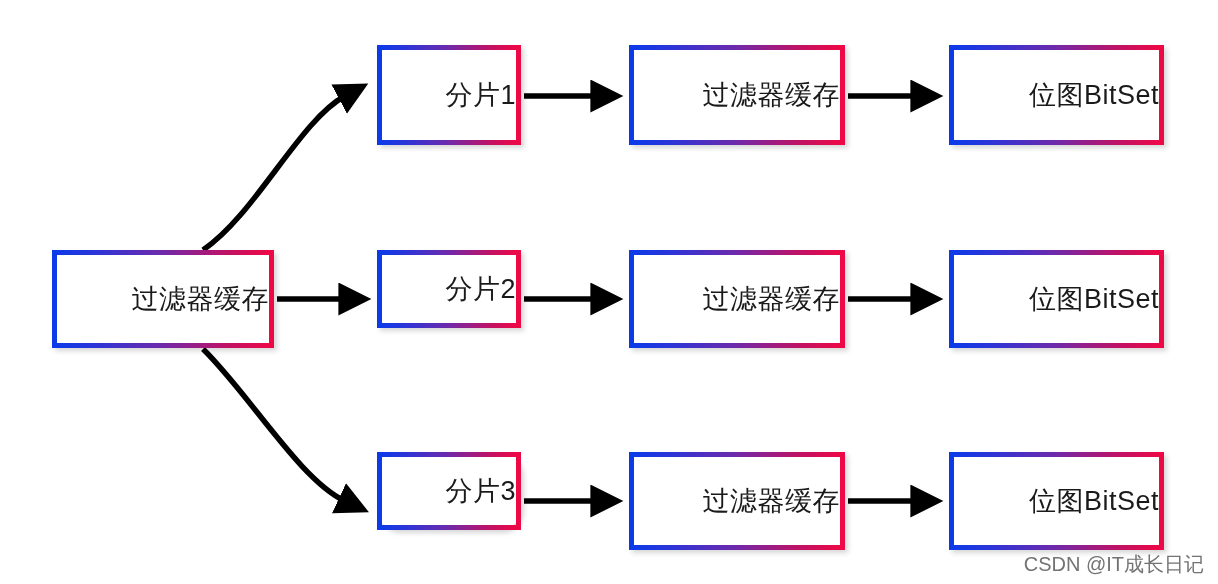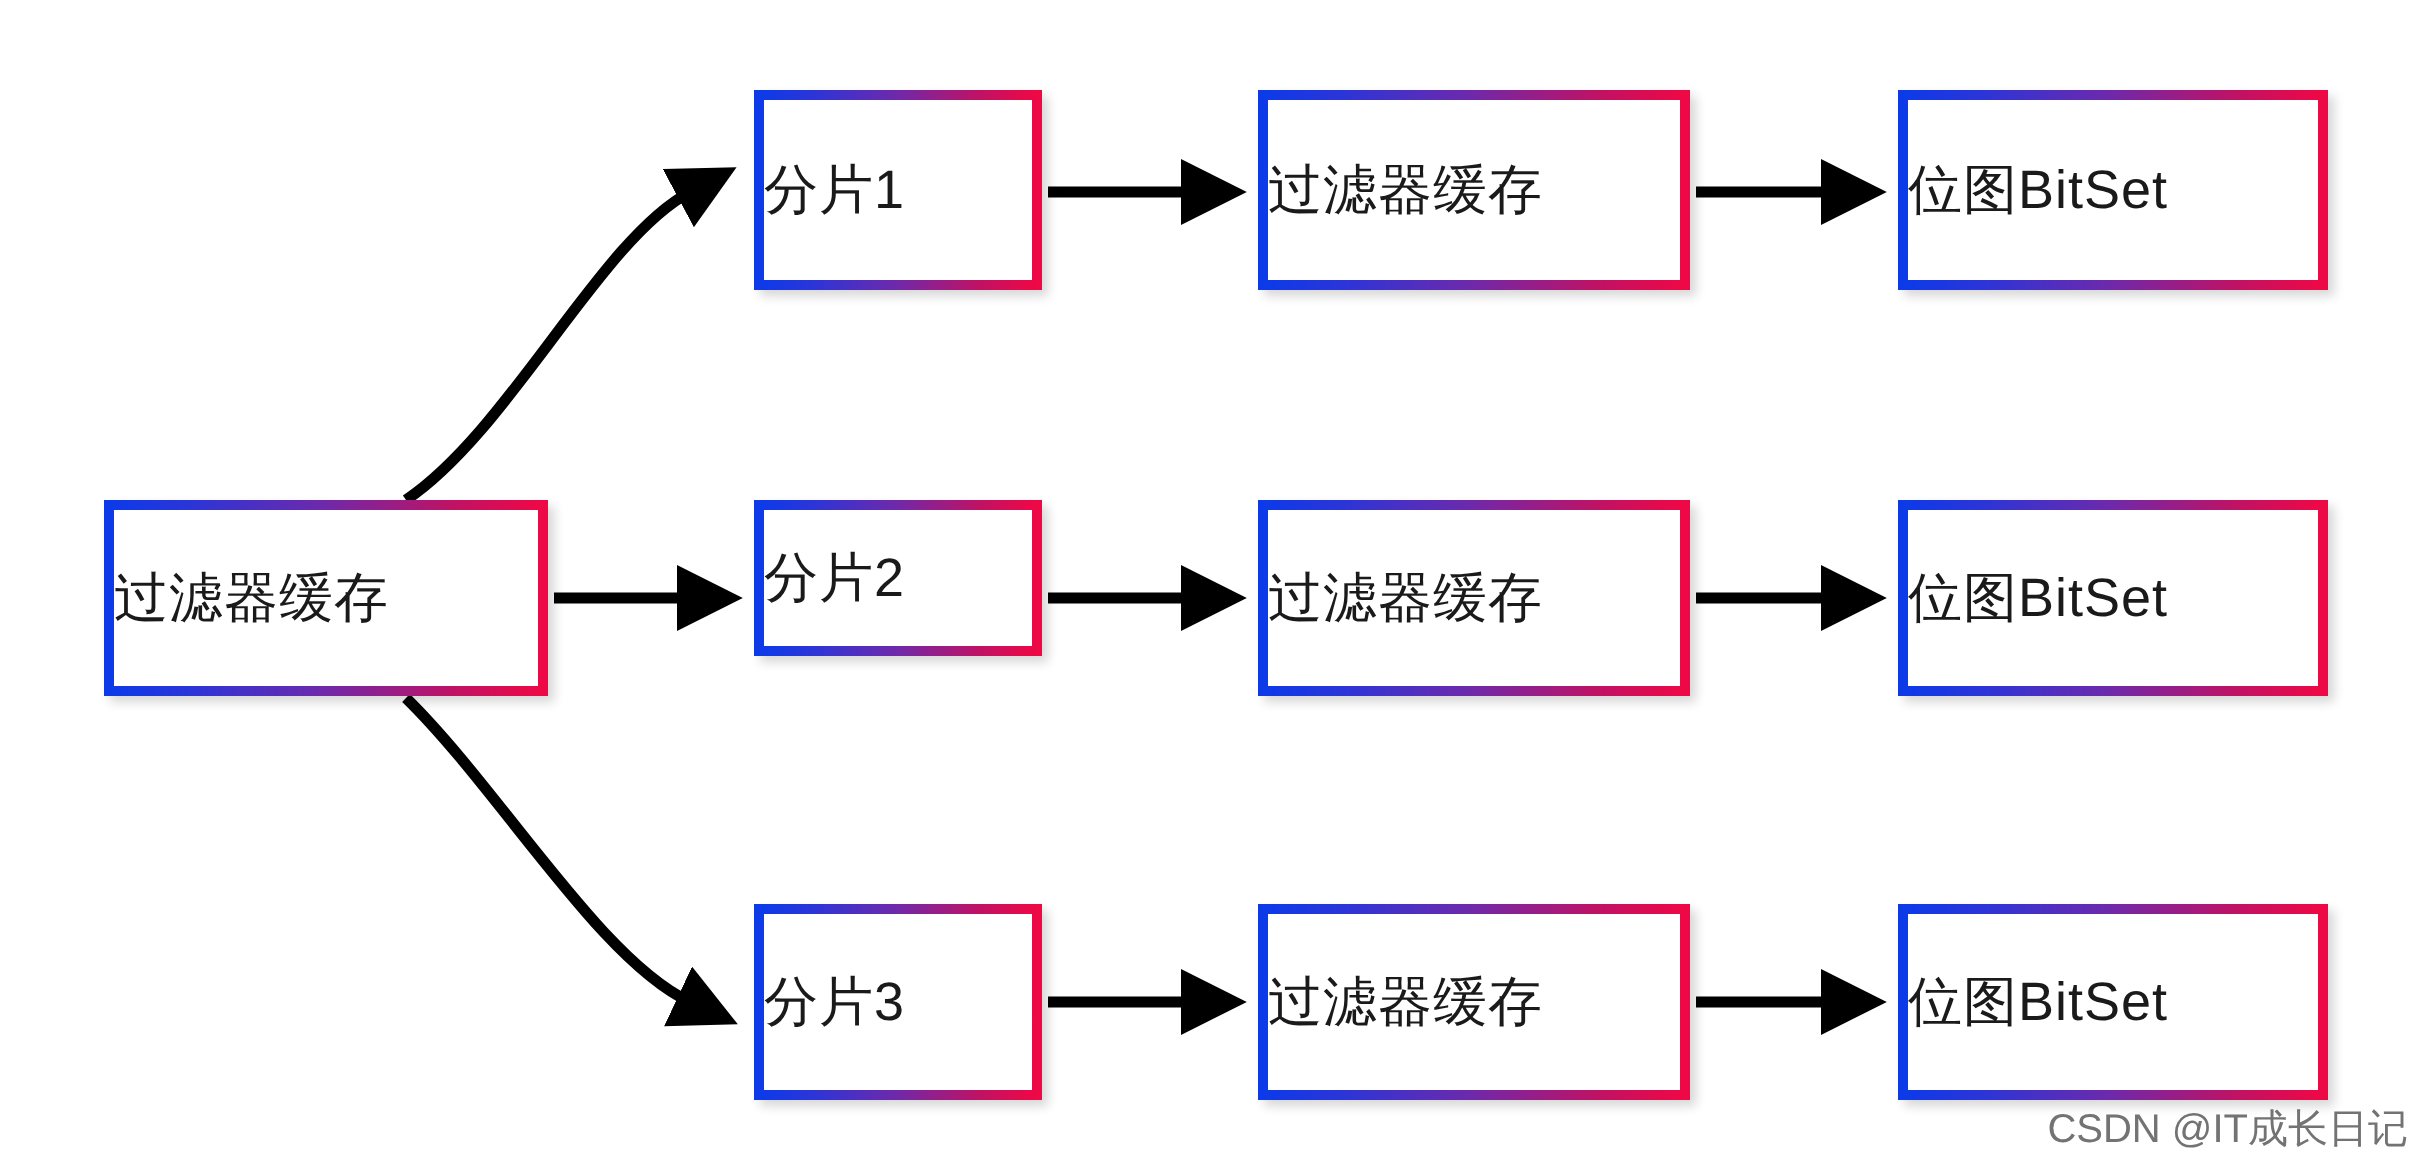--- a/index.html
+++ b/index.html
@@ -16,21 +16,21 @@
     height: 584px;
     background: #ffffff;
     overflow: hidden;
   }
   .node {
     position: absolute;
     box-sizing: border-box;
     background: #ffffff;
     display: flex;
     align-items: center;
-    justify-content: flex-start;
+    justify-content: flex-end;
     border: 5px solid transparent;
     border-image: linear-gradient(90deg, #0d3ae8 0%, #2b35d8 18%, #6b2aad 48%, #c01264 80%, #ee0846 100%) 1;
     box-shadow: 3px 3px 5px rgba(0,0,0,0.16);
   }
   .node-label {
     font-size: 27px;
     color: #1a1a1a;
     line-height: 1;
     letter-spacing: 0.5px;
     white-space: nowrap;
@@ -103,21 +103,21 @@
   </div>
 
   <div class="node" style="left:629px; top:250px; width:216px; height:98px;">
     <span class="node-label">过滤器缓存</span>
   </div>
 
   <div class="node" style="left:949px; top:250px; width:215px; height:98px;">
     <span class="node-label">位图BitSet</span>
   </div>
 
-  <div class="node" style="left:377px; top:452px; width:144px; height:98px;">
+  <div class="node" style="left:377px; top:452px; width:144px; height:78px;border-radius:21px;">
     <span class="node-label">分片3</span>
   </div>
 
   <div class="node" style="left:629px; top:452px; width:216px; height:98px;">
     <span class="node-label">过滤器缓存</span>
   </div>
 
   <div class="node" style="left:949px; top:452px; width:215px; height:98px;">
     <span class="node-label">位图BitSet</span>
   </div>

